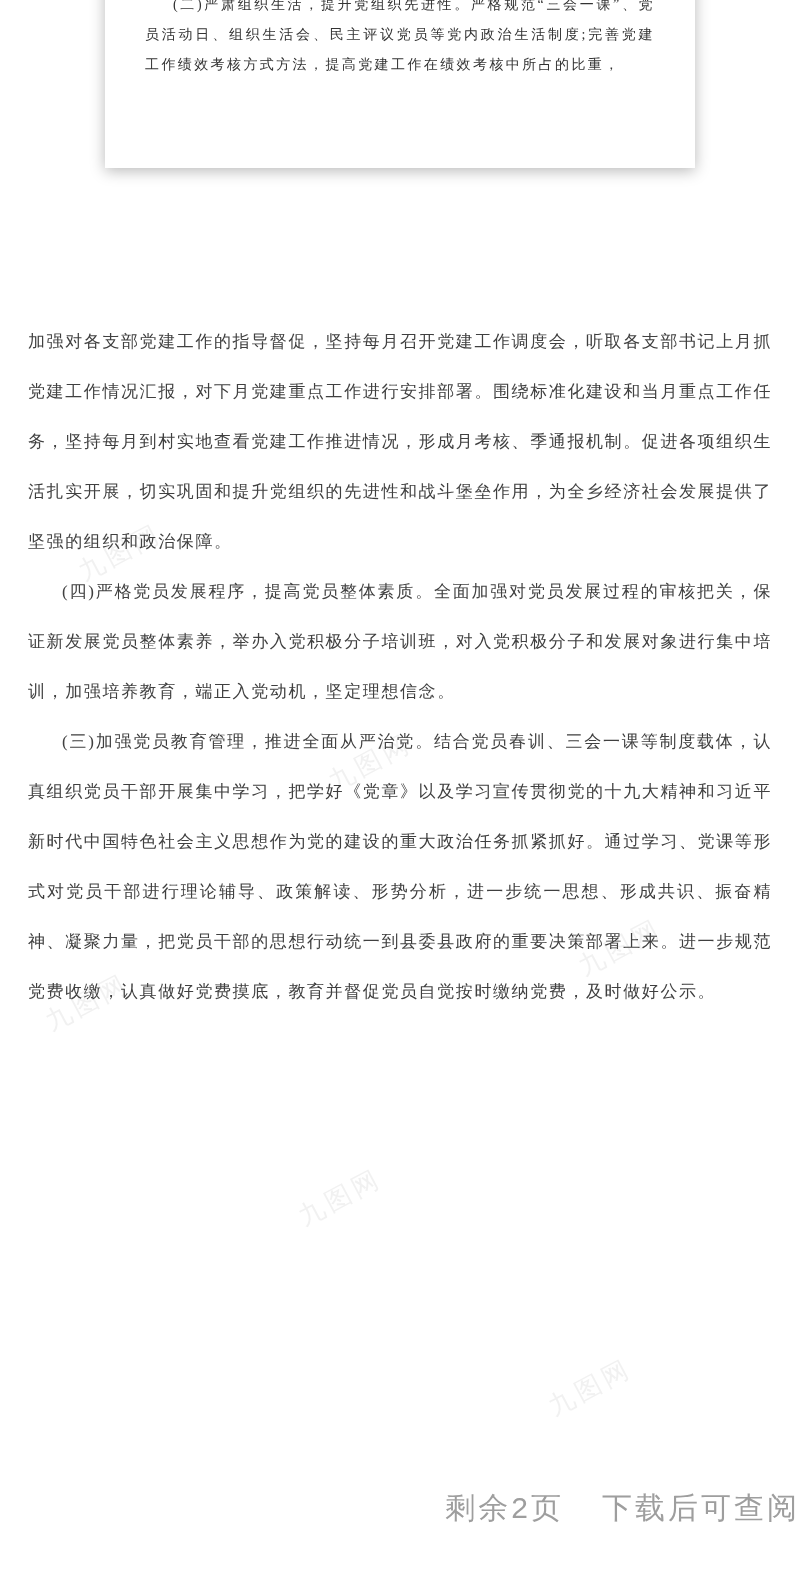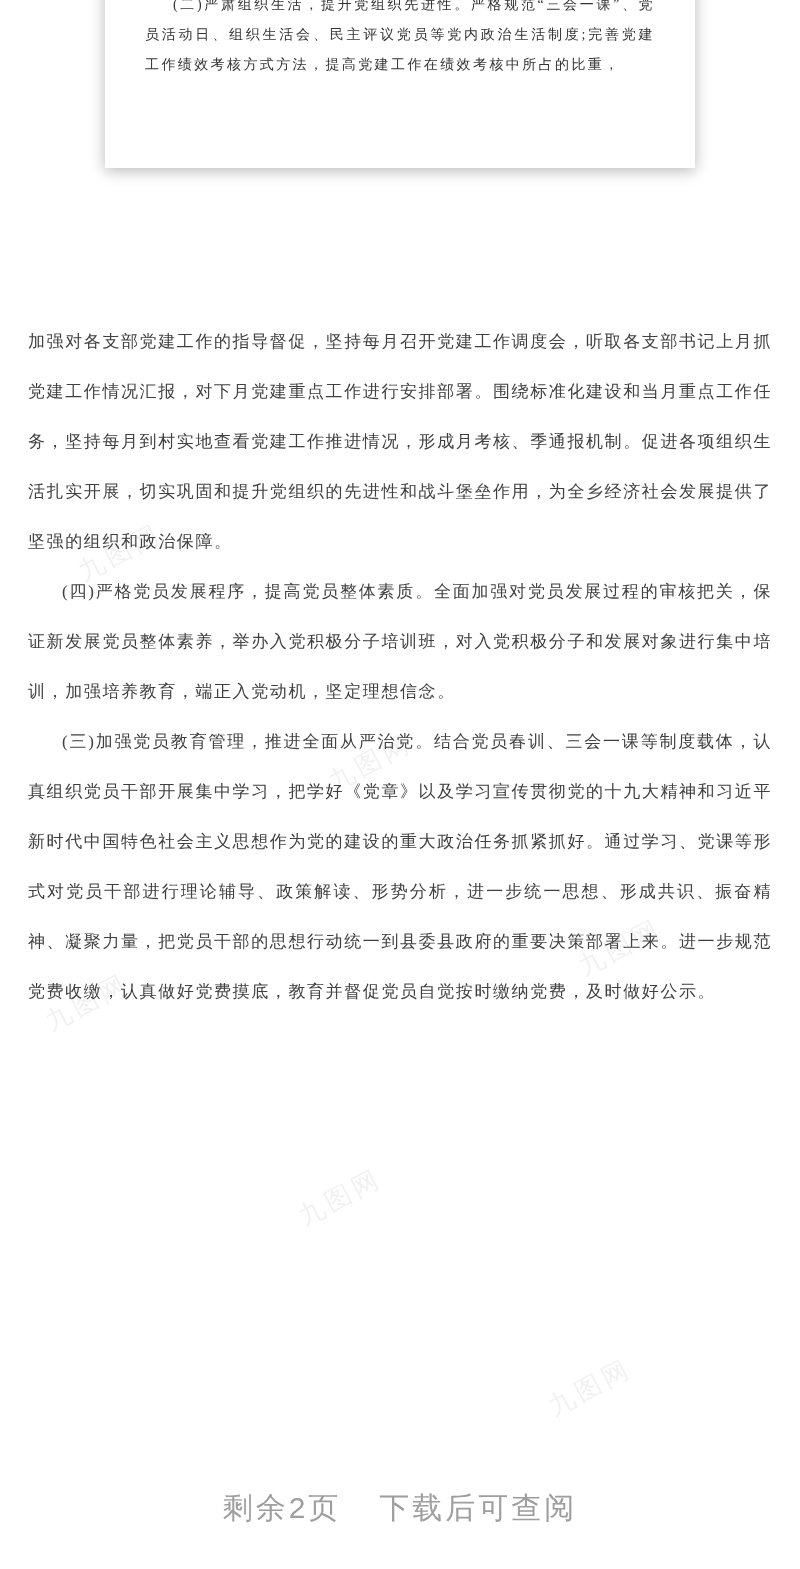--- a/index.html
+++ b/index.html
@@ -85,21 +85,21 @@
   .doc-body p.no-indent {
     text-indent: 0;
   }
 
   
   .footer-note {
     position: absolute;
     left: 0;
     top: 1488px;
     width: 800px;
-    text-align: center;
+    text-align: right;
     font-size: 30px;
     letter-spacing: 3px;
     color: #9e9e9e;
     z-index: 2;
     font-family: "Liberation Sans", sans-serif;
   }
   .footer-note .hint {
     margin-left: 38px;
   }
 </style>

